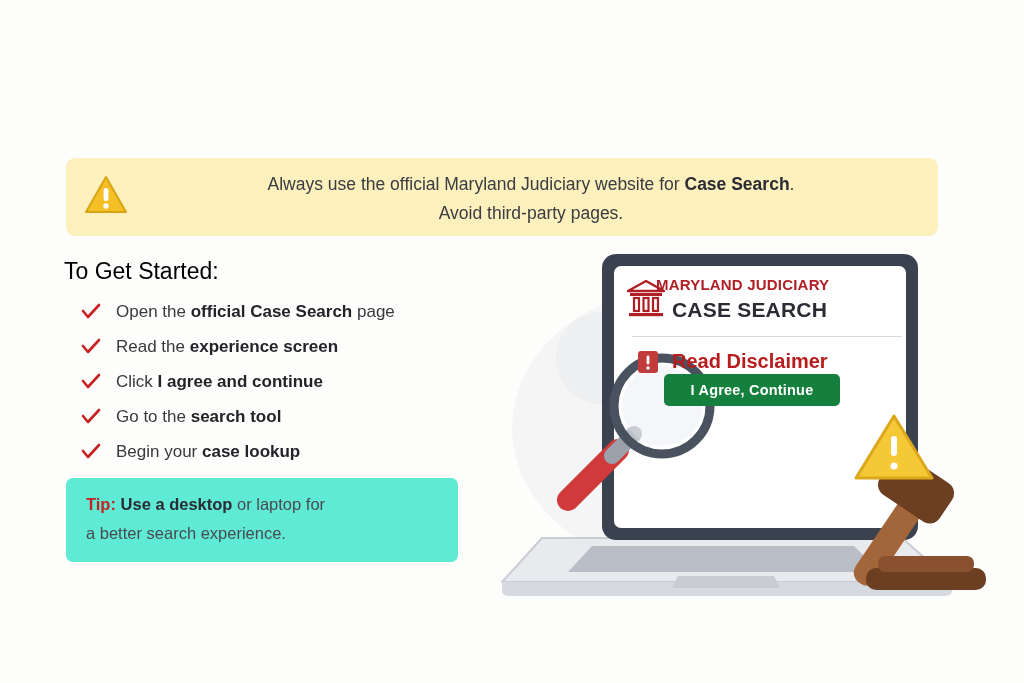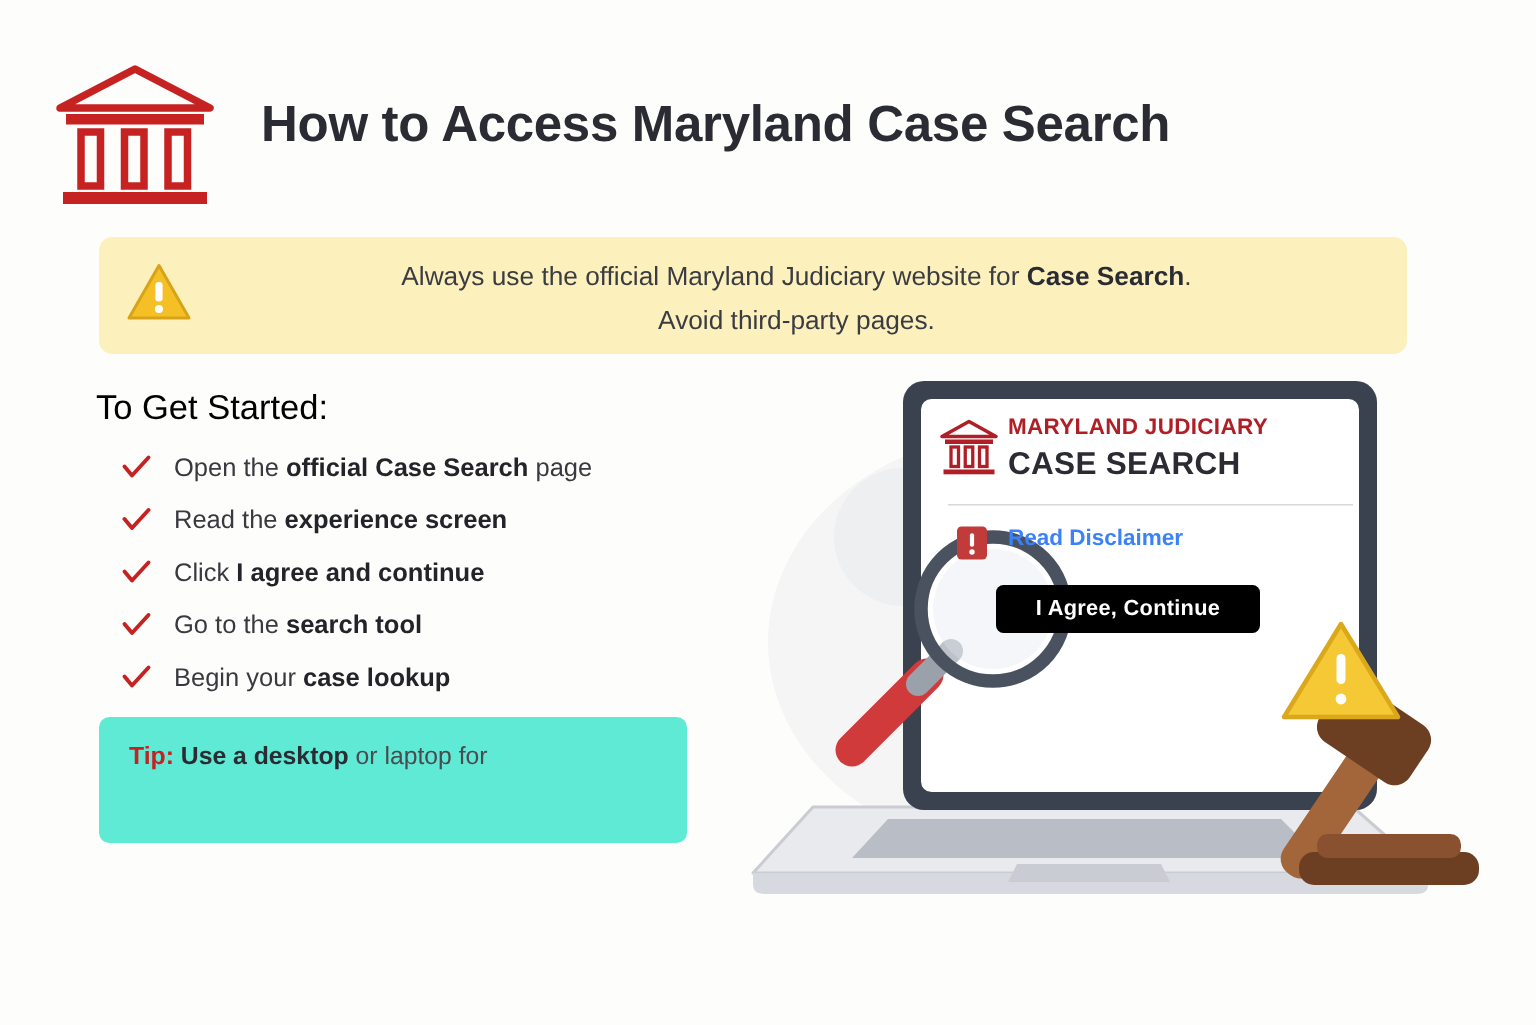--- a/index.html
+++ b/index.html
@@ -145,21 +145,21 @@
   .screen-content {
     position: absolute;
     left: 142px;
     top: 36px;
     width: 286px;
     height: 170px;
     overflow: hidden;
   }
   .screen-brand {
     position: absolute;
-    left: 48px;
+    left: 32px;
     top: 2px;
     font-size: 15px;
     font-weight: bold;
     color: #b01f25;
     letter-spacing: 0.2px;
     white-space: nowrap;
   }
   .screen-title {
     position: absolute;
     left: 48px;
@@ -196,60 +196,47 @@
     position: absolute;
     left: 0;
     top: 1px;
     width: 24px;
     height: 26px;
   }
   .disclaimer-text {
     position: absolute;
     left: 36px;
     top: 2px;
-    font-size: 15px;
-    font-weight: bold;
-    color: #3b82f6;
+    font-size: 20px;
+    font-weight: bold;
+    color: #b91c1c;
     white-space: nowrap;
   }
   .agree-button {
     position: absolute;
     left: 40px;
-    top: 116px;
+    top: 100px;
     width: 176px;
     height: 32px;
-    background: #000000;
+    background: #15803d;
     border-radius: 5px;
     color: #ffffff;
     font-size: 14.5px;
     font-weight: bold;
     display: flex;
     align-items: center;
     justify-content: center;
     letter-spacing: 0.2px;
   }
 </style>
 </head>
 <body>
 
 <div class="canvas">
 
-  <div class="header">
-    <div class="courthouse-icon">
-      <svg viewBox="0 0 112 102" width="112" height="102">
-        <polygon points="56,6 106,32 6,32" fill="none" stroke="#c62222" stroke-width="5" stroke-linejoin="round"></polygon>
-        <rect x="10" y="36" width="92" height="7" fill="#c62222"></rect>
-        <rect x="20" y="48" width="13" height="36" fill="none" stroke="#c62222" stroke-width="5"></rect>
-        <rect x="49" y="48" width="13" height="36" fill="none" stroke="#c62222" stroke-width="5"></rect>
-        <rect x="78" y="48" width="13" height="36" fill="none" stroke="#c62222" stroke-width="5"></rect>
-        <rect x="8" y="88" width="96" height="8" fill="#c62222"></rect>
-      </svg>
-    </div>
-    <div class="page-title">How to Access Maryland Case Search</div>
-  </div>
 
   <div class="banner">
     <div class="banner-icon">
       <svg viewBox="0 0 44 42" width="44" height="42">
         <path d="M22 3 L42 38 L2 38 Z" fill="#f5c026" stroke="#d9a318" stroke-width="2" stroke-linejoin="round"></path>
         <rect x="19.6" y="14" width="4.8" height="13" rx="2.2" fill="#ffffff"></rect>
         <circle cx="22" cy="32" r="2.7" fill="#ffffff"></circle>
       </svg>
     </div>
     <div class="banner-text">
@@ -300,20 +287,21 @@
             </svg>
         </span>
         <span>Begin your </span><b>case lookup</b><span></span>
       </li>
     </ul>
   </div>
 
   <div class="tip-box">
     <div class="tip-text">
       <span class="tip-label">Tip:</span><b> Use a desktop</b><span> or laptop for</span><br>
+      <span>a better search experience.</span>
     </div>
   </div>
 
   <div class="illus">
     <svg width="540" height="400" viewBox="0 0 540 400">
 
       <ellipse cx="200" cy="190" rx="170" ry="140" fill="#f2f2f4" opacity="0.75"></ellipse>
       <circle cx="120" cy="120" r="46" fill="#eceef0" opacity="0.8"></circle>
 
       <path d="M60 300 L420 300 L470 344 L20 344 Z" fill="#e9eaee" stroke="#c9ccd2" stroke-width="2" stroke-linejoin="round"></path>

